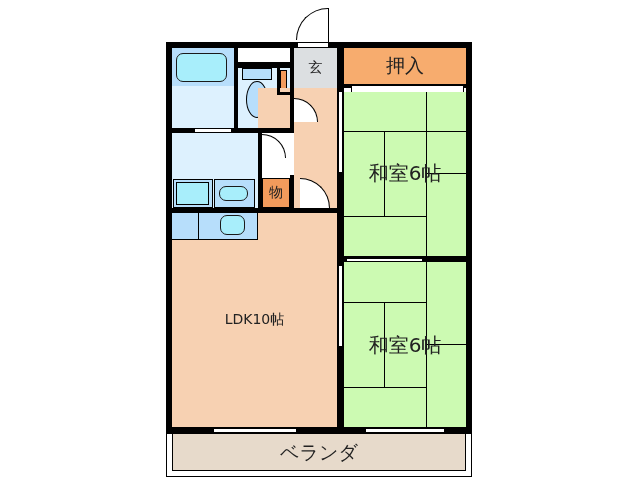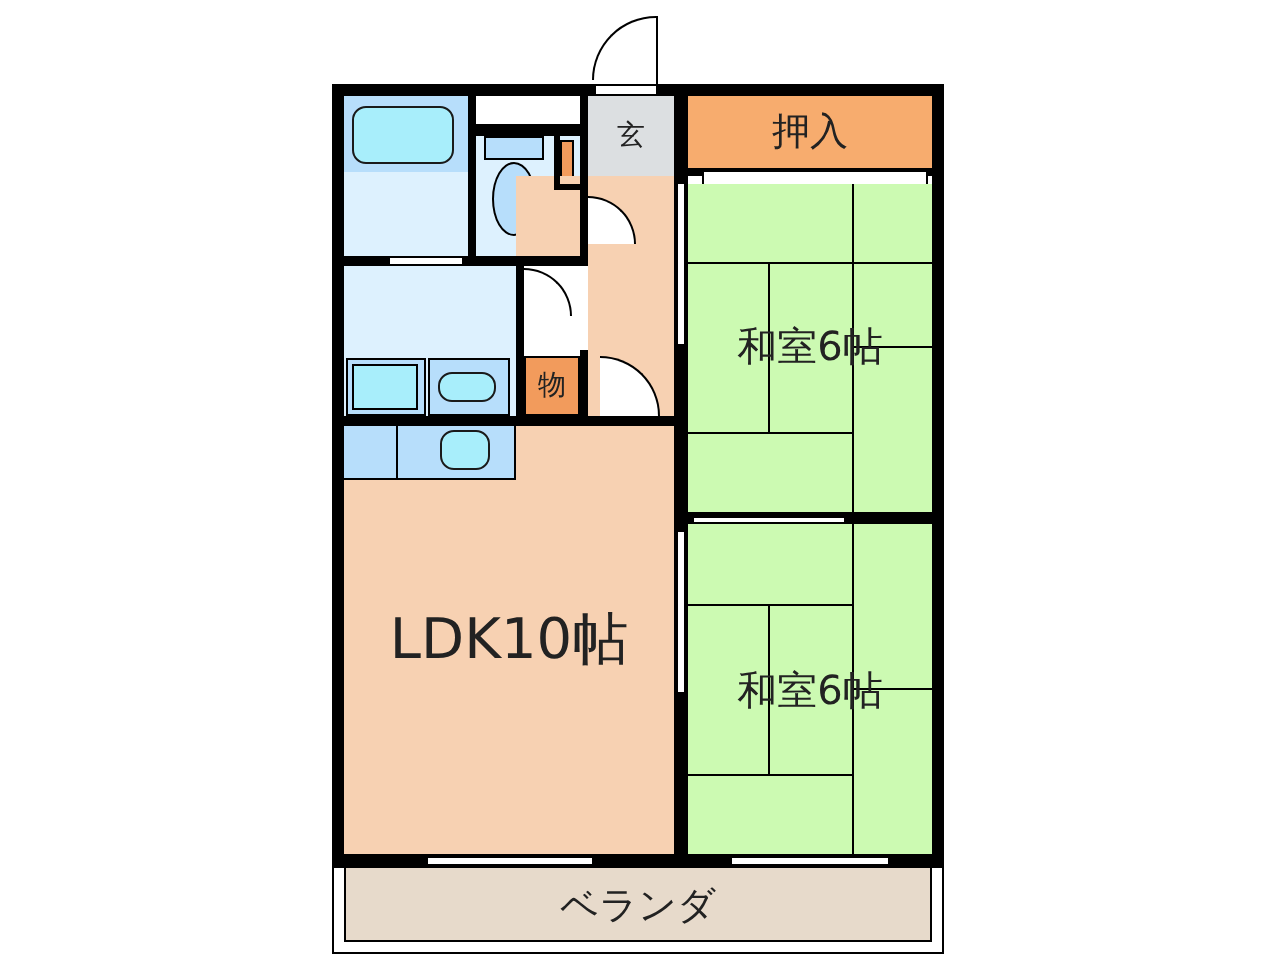--- a/index.html
+++ b/index.html
@@ -41,21 +41,21 @@
 
 <div class="abs" style="left:344px;top:48px;width:122px;height:36px;background:#F7AC6E;"></div>
 <div class="lbl" style="left:344px;top:48px;width:122px;height:36px;font-size:19px;">押入</div>
 
 <div class="abs" style="left:172px;top:212px;width:86px;height:28px;background:#B7DEFB;border-bottom:1px solid #000;border-right:1px solid #000;"></div>
 <div class="abs line" style="left:198px;top:212px;width:1px;height:28px;"></div>
 <div class="abs fixture" style="left:220px;top:215px;width:25px;height:20px;background:#A8EEFB;"></div>
 
 <div class="abs" style="left:172px;top:240px;width:165px;height:187px;background:#F7D1B2;"></div>
 <div class="abs" style="left:258px;top:212px;width:79px;height:28px;background:#F7D1B2;"></div>
-<div class="lbl" style="left:172px;top:300px;width:165px;height:40px;font-size:28px;">LDK10帖</div>
+<div class="lbl" style="left:172px;top:300px;width:165px;height:40px;font-size:14px;">LDK10帖</div>
 
 <div class="abs" style="left:344px;top:92px;width:122px;height:165px;background:#CCFAB2;"></div>
 <div class="abs line" style="left:344px;top:131px;width:122px;height:1px;"></div>
 <div class="abs line" style="left:426px;top:92px;width:1px;height:165px;"></div>
 <div class="abs line" style="left:384px;top:131px;width:1px;height:85px;"></div>
 <div class="abs line" style="left:344px;top:216px;width:82px;height:1px;"></div>
 <div class="abs line" style="left:426px;top:173px;width:40px;height:1px;"></div>
 <div class="lbl" style="left:344px;top:155px;width:122px;height:36px;font-size:20px;">和室6帖</div>
 
 <div class="abs" style="left:344px;top:262px;width:122px;height:165px;background:#CCFAB2;"></div>

